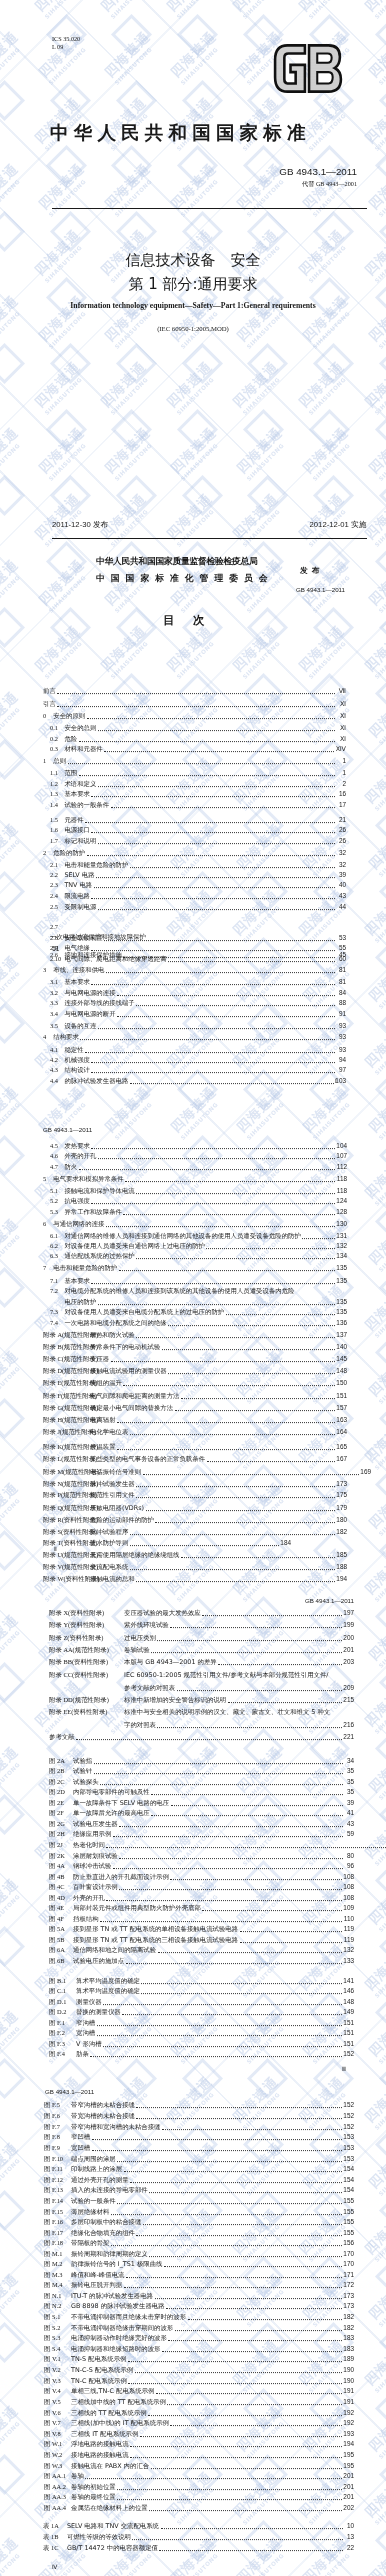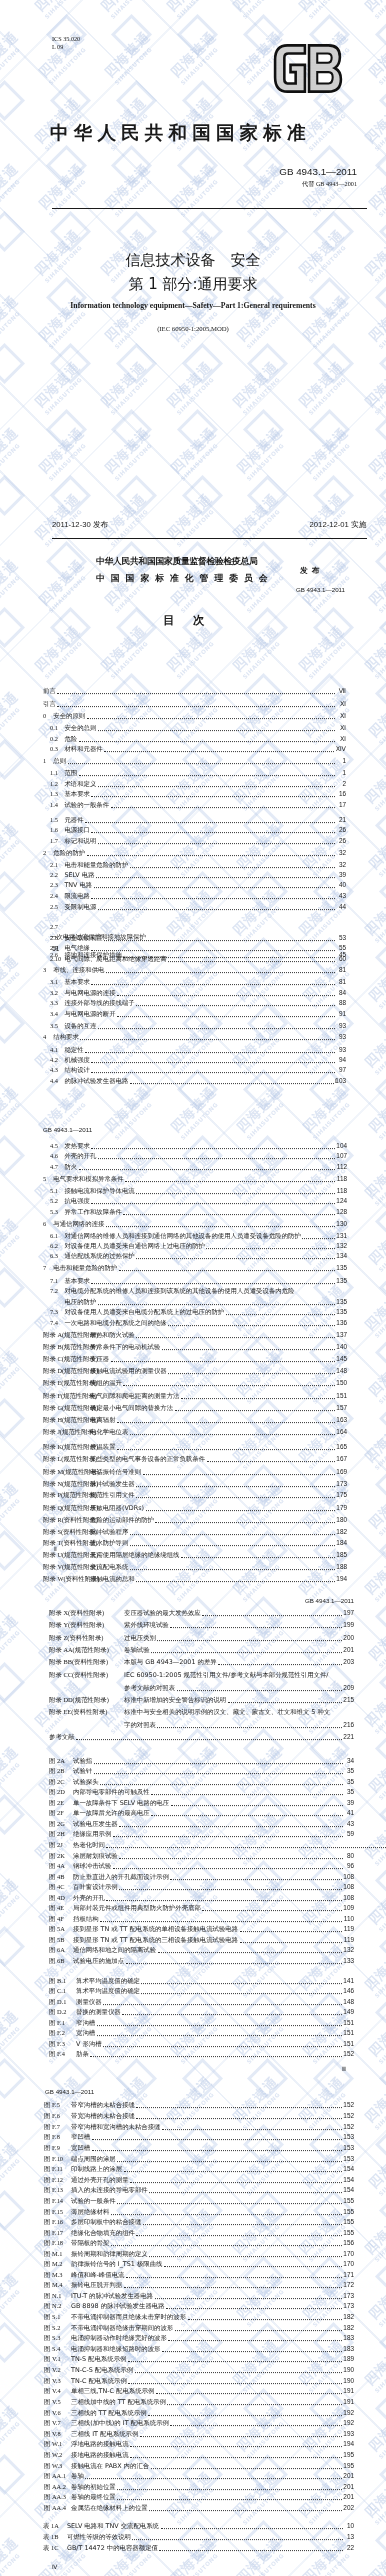--- a/index.html
+++ b/index.html
@@ -1790,21 +1790,21 @@
         <span class="txt">控温装置</span>
         <span class="dots"></span>
         <span class="pg">165</span>
       </div>
       <div class="toc-row" style="left: 43px; top: 1454px; width: 304px;">
         <span class="num" style="width: 47px;">附录 L(规范性附录)</span>
         <span class="txt">某些类型的电气事务设备的正常负载条件</span>
         <span class="dots"></span>
         <span class="pg">167</span>
       </div>
-      <div class="toc-row" style="left: 43px; top: 1467px; width: 304px;">
+      <div class="toc-row" style="left: 43px; top: 1467px; width: 328px;">
         <span class="num" style="width: 47px;">附录 M(规范性附录)</span>
         <span class="txt">电话振铃信号准则</span>
         <span class="dots"></span>
         <span class="pg">169</span>
       </div>
       <div class="toc-row" style="left: 43px; top: 1479px; width: 304px;">
         <span class="num" style="width: 47px;">附录 N(规范性附录)</span>
         <span class="txt">脉冲试验发生器</span>
         <span class="dots"></span>
         <span class="pg">173</span>
@@ -1826,21 +1826,21 @@
         <span class="txt">危险的运动部件的防护</span>
         <span class="dots"></span>
         <span class="pg">180</span>
       </div>
       <div class="toc-row" style="left: 43px; top: 1527px; width: 304px;">
         <span class="num" style="width: 47px;">附录 S(资料性附录)</span>
         <span class="txt">脉冲试验程序</span>
         <span class="dots"></span>
         <span class="pg">182</span>
       </div>
-      <div class="toc-row" style="left: 43px; top: 1538px; width: 304px;">
+      <div class="toc-row" style="left: 43px; top: 1538px; width: 248px;">
         <span class="num" style="width: 47px;">附录 T(资料性附录)</span>
         <span class="txt">进水防护导则</span>
         <span class="dots"></span>
         <span class="pg">184</span>
       </div>
       <div class="toc-row" style="left: 43px; top: 1550px; width: 304px;">
         <span class="num" style="width: 47px;">附录 U(规范性附录)</span>
         <span class="txt">无需使用隔层绝缘的绝缘绕组线</span>
         <span class="dots"></span>
         <span class="pg">185</span>

